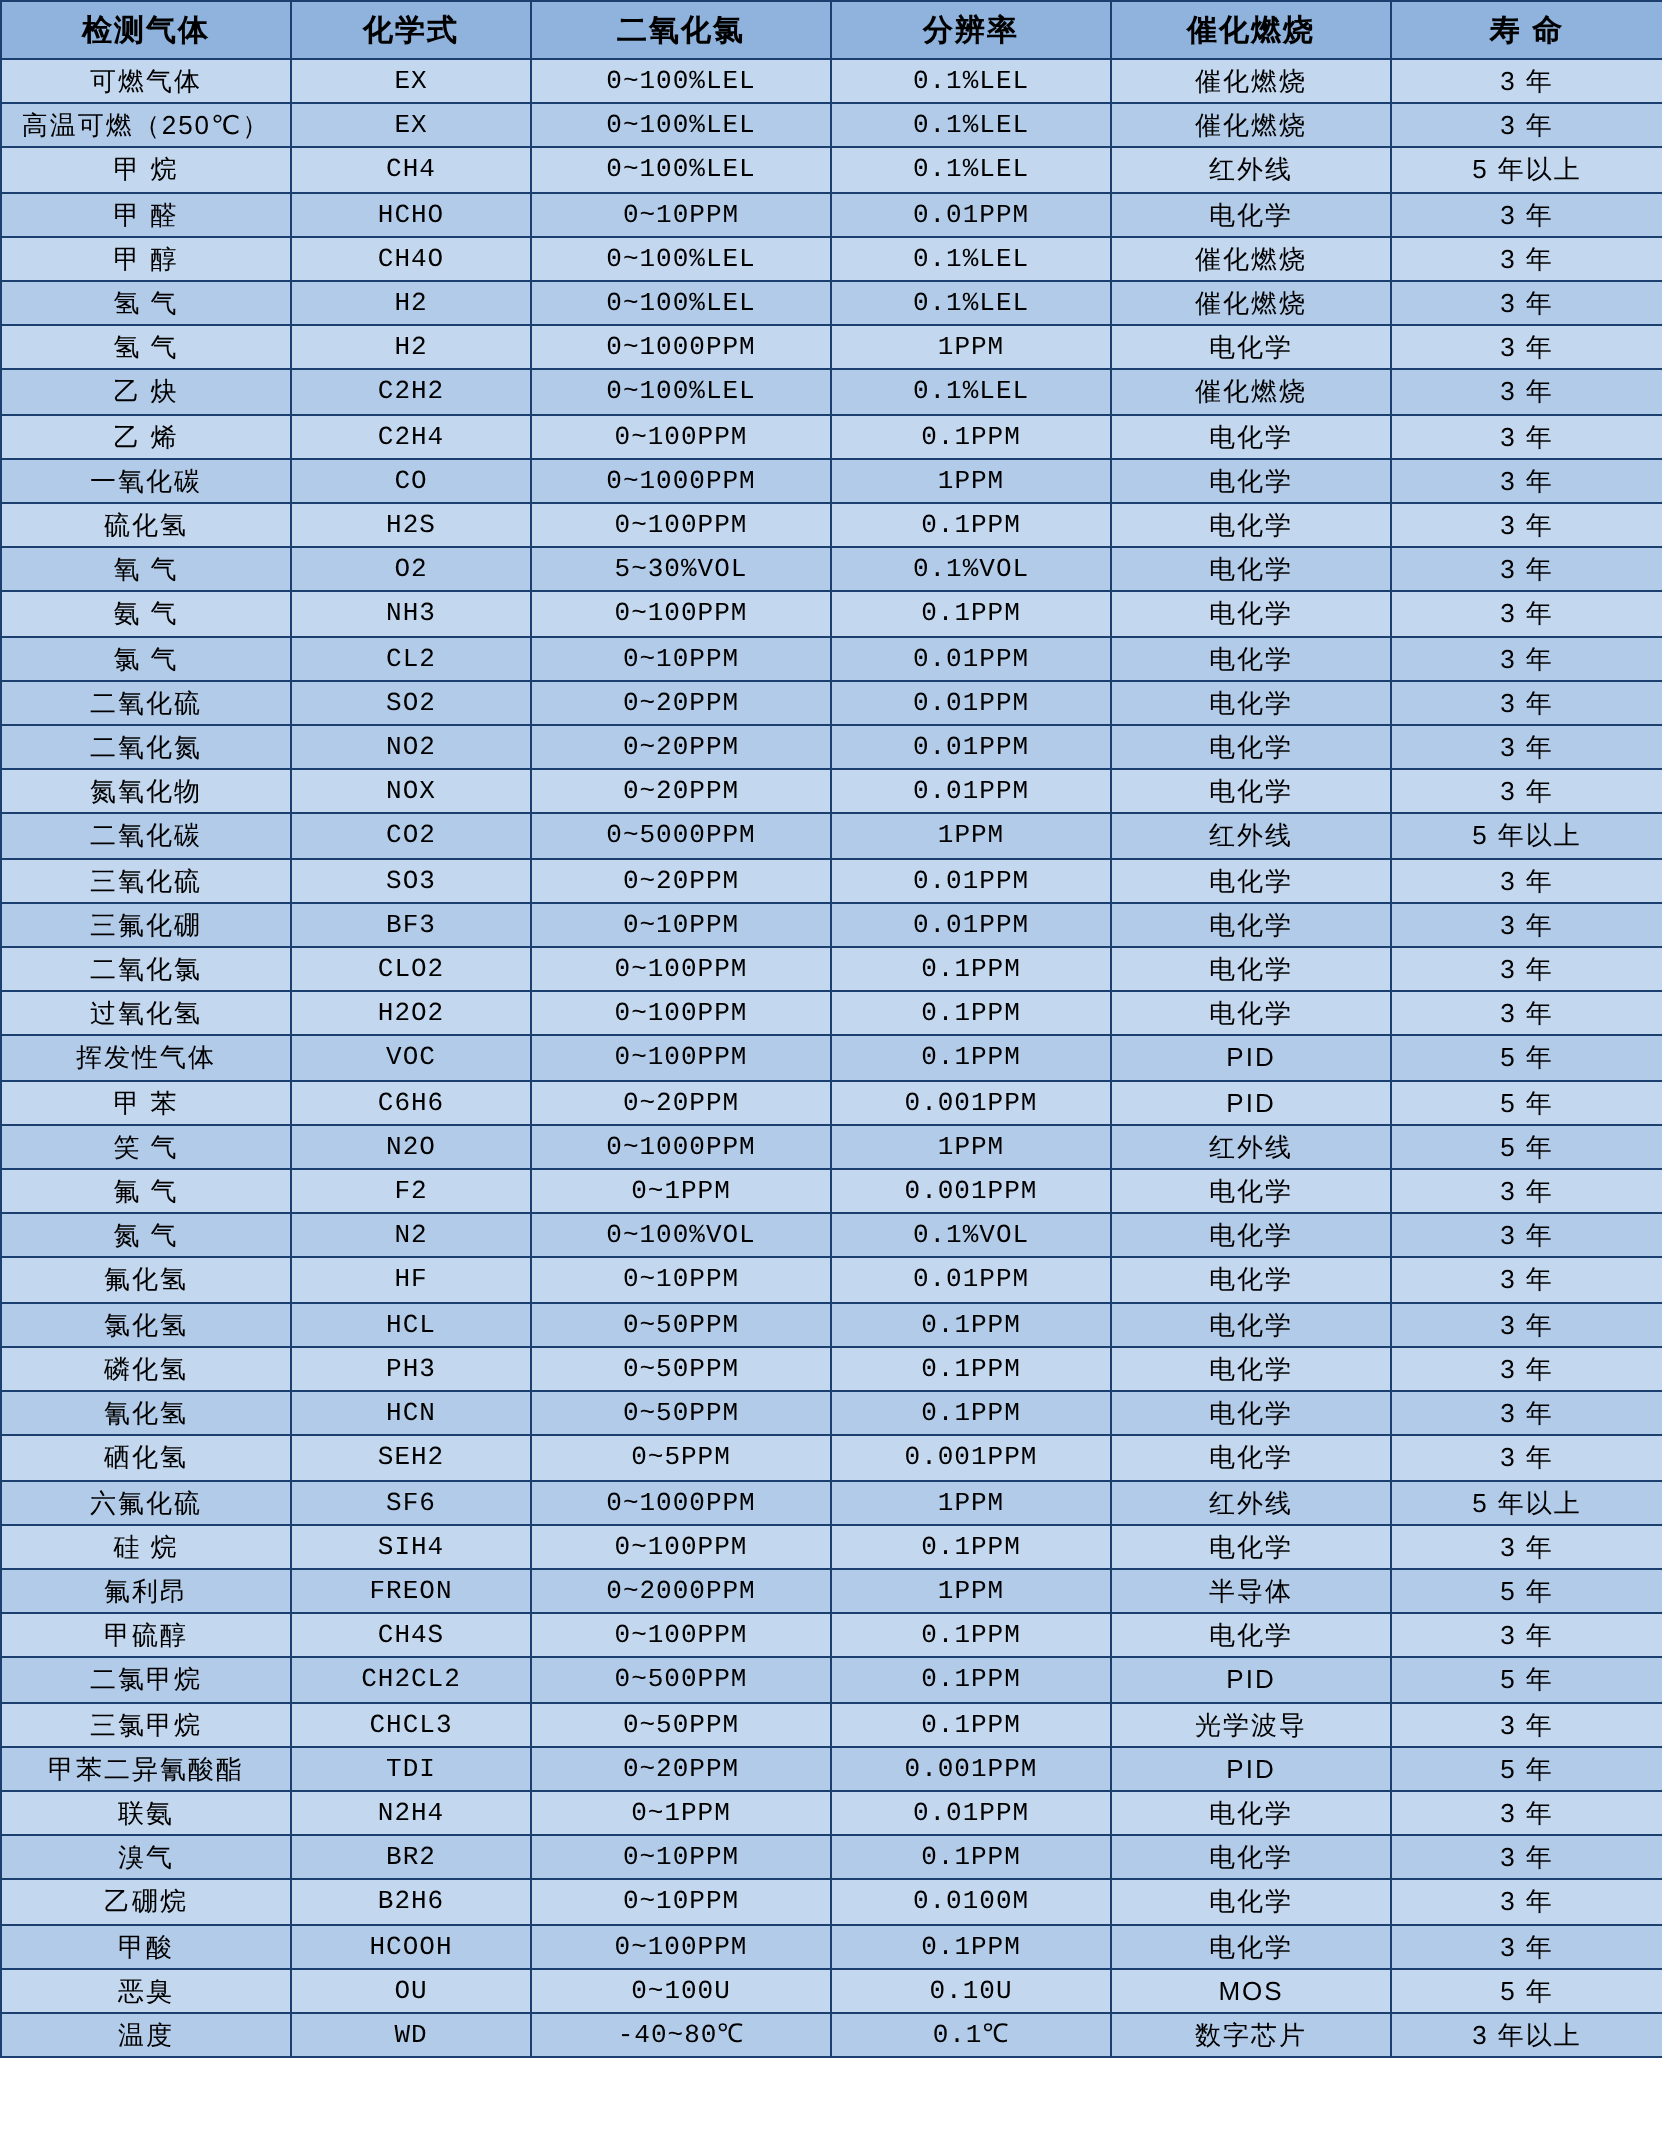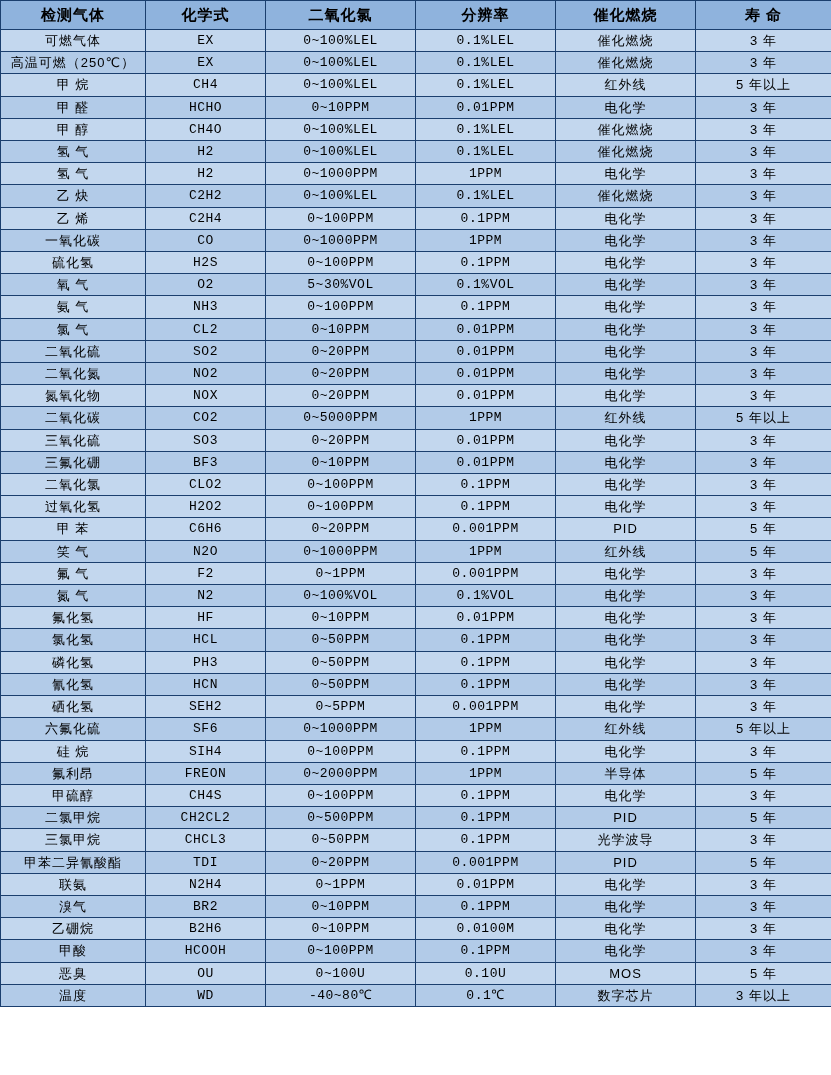--- a/index.html
+++ b/index.html
@@ -249,20 +249,28 @@
         <td class="cell-life">3 年</td>
       </tr>
       <tr class="odd">
         <td class="cell-name">过氧化氢</td>
         <td class="cell-formula">H2O2</td>
         <td class="cell-range">0~100PPM</td>
         <td class="cell-res">0.1PPM</td>
         <td class="cell-tech">电化学</td>
         <td class="cell-life">3 年</td>
       </tr>
+      <tr class="even">
+        <td class="cell-name">挥发性气体</td>
+        <td class="cell-formula">VOC</td>
+        <td class="cell-range">0~100PPM</td>
+        <td class="cell-res">0.1PPM</td>
+        <td class="cell-tech">PID</td>
+        <td class="cell-life">5 年</td>
+      </tr>
       <tr class="odd">
         <td class="cell-name">甲  苯</td>
         <td class="cell-formula">C6H6</td>
         <td class="cell-range">0~20PPM</td>
         <td class="cell-res">0.001PPM</td>
         <td class="cell-tech">PID</td>
         <td class="cell-life">5 年</td>
       </tr>
       <tr class="even">
         <td class="cell-name">笑  气</td>

